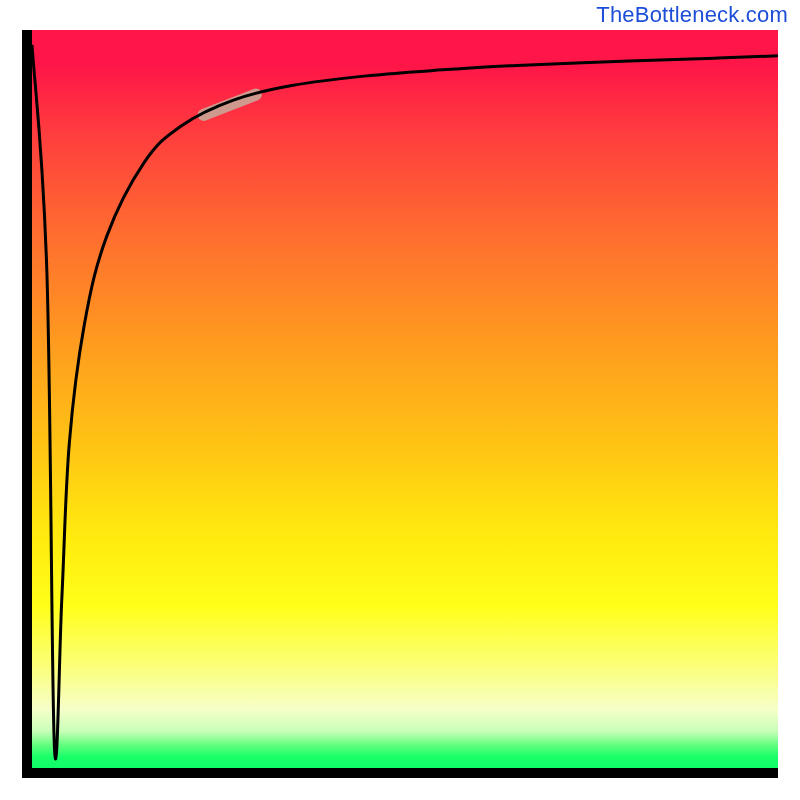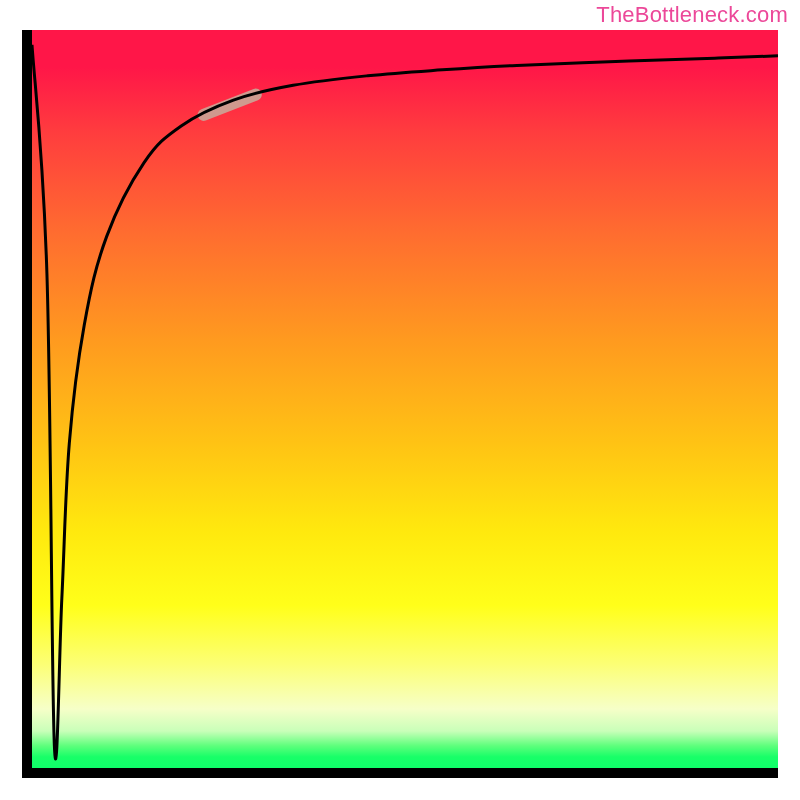--- a/index.html
+++ b/index.html
@@ -14,21 +14,21 @@
     position: relative;
     width: 800px;
     height: 800px;
     background: #ffffff;
   }
   .attribution {
     position: absolute;
     top: 2px;
     right: 12px;
     font-size: 22px;
-    color: #ec4899;
+    color: #1d4ed8;
     font-family: Arial, Helvetica, sans-serif;
     letter-spacing: 0.2px;
   }
   .plot {
     position: absolute;
     left: 22px;
     top: 30px;
     width: 756px;
     height: 748px;
     box-sizing: border-box;

